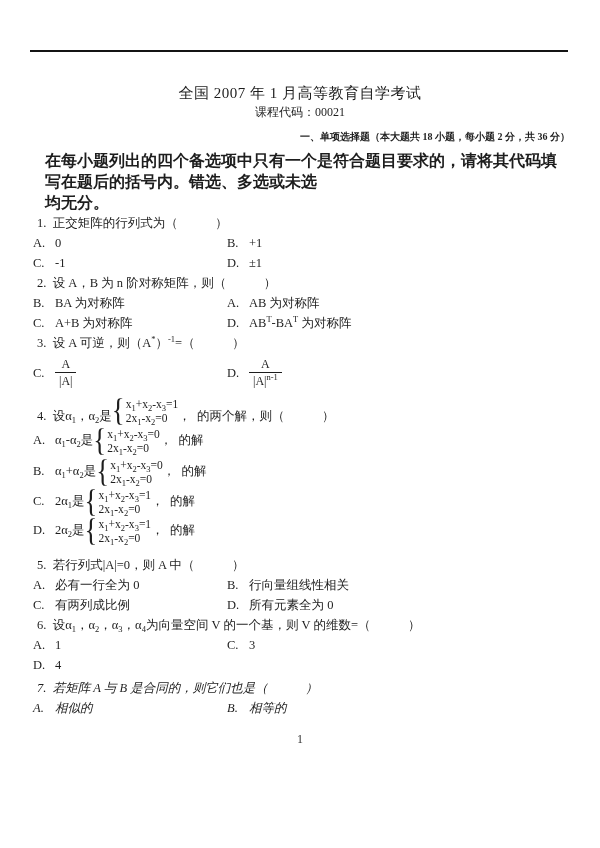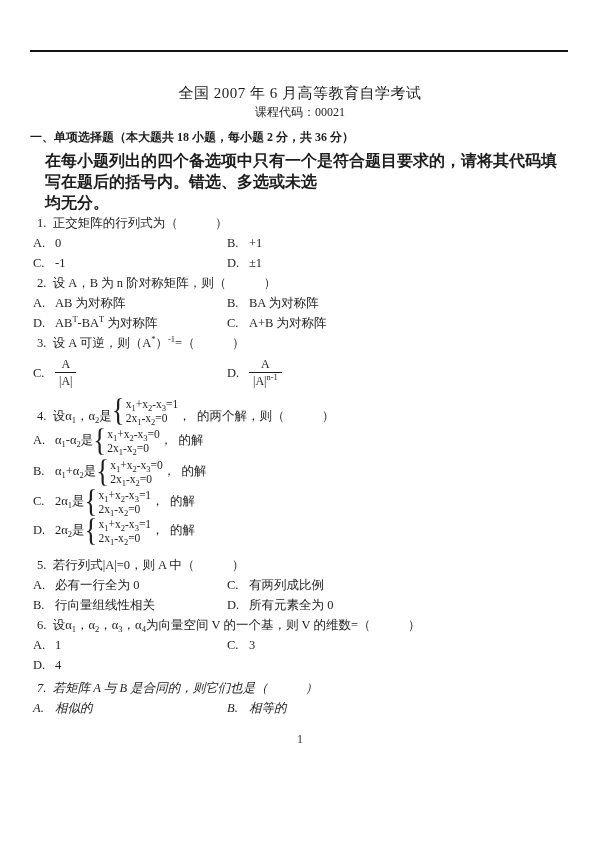--- a/index.html
+++ b/index.html
@@ -14,21 +14,21 @@
     overflow:hidden;
   }
   .top-rule{
     position:absolute;top:50px;left:30px;width:538px;height:0;
     border-top:2px solid #141414;
   }
   .hdr{text-align:center;}
   .t1{font-size:15px;line-height:18px;letter-spacing:0.5px;}
   .t2{font-size:20px;line-height:24px;font-weight:bold;margin-top:2px;letter-spacing:1px;}
   .t3{font-size:12px;line-height:20px;font-weight:normal;}
-  .sec-title{margin-top:7px;font-size:12px;line-height:16px;font-weight:bold;white-space:pre-wrap;}
+  .sec-title{margin-top:7px;font-size:10px;line-height:16px;font-weight:bold;white-space:pre-wrap;text-align:right;}
   .instr{margin-top:5px;margin-left:15px;font-weight:bold;font-size:16px;}
   .instr div{line-height:21px;white-space:pre-wrap;}
   .stem{line-height:20px;margin-left:7px;font-size:12.5px;white-space:pre-wrap;}
   .opts{display:grid;grid-template-columns:194px auto;margin-left:3px;}
   .opt{line-height:20px;font-size:12.5px;white-space:pre-wrap;}
   .lbl{display:inline-block;min-width:14px;margin-right:8px;white-space:pre-wrap;}
   sup{font-size:8.5px;vertical-align:5px;line-height:0;}
   sub{font-size:8.5px;vertical-align:-3px;line-height:0;}
   
   .opts-tall{display:grid;grid-template-columns:194px auto;margin-left:3px;align-items:center;height:40px;}
@@ -52,21 +52,21 @@
     text-align:center;font-size:12px;color:#333;
   }
 </style>
 </head>
 <body>
 
 <div class="page">
   <div class="top-rule"></div>
 
   <div class="hdr">
-    <div class="t1">全国 2007 年 6 月高等教育自学考试</div>
+    <div class="t1">全国 2007 年 1 月高等教育自学考试</div>
     <div class="t3">课程代码：00021</div>
   </div>
 
   <div class="sec-title">一、单项选择题（本大题共 18 小题，每小题 2 分，共 36 分）</div>
 
   <div class="instr">
     <div>在每小题列出的四个备选项中只有一个是符合题目要求的，请将其代码填写在题后的括号内。错选、多选或未选</div>
     <div>均无分。</div>
   </div>
 
@@ -76,24 +76,24 @@
       <div class="opt"><span class="lbl">A.</span><span>0</span></div>
       <div class="opt"><span class="lbl">B.</span><span>+1</span></div>
       <div class="opt"><span class="lbl">C.</span><span>-1</span></div>
       <div class="opt"><span class="lbl">D.</span><span>±1</span></div>
     </div>
   </div>
 
   <div>
     <div class="stem">2.  设 A，B 为 n 阶对称矩阵，则（　　　）</div>
     <div class="opts">
+      <div class="opt"><span class="lbl">B.</span><span>BA 为对称阵</span></div>
       <div class="opt"><span class="lbl">A.</span><span>AB 为对称阵</span></div>
-      <div class="opt"><span class="lbl">B.</span><span>BA 为对称阵</span></div>
+      <div class="opt"><span class="lbl">C.</span><span>A+B 为对称阵</span></div>
       <div class="opt"><span class="lbl">D.</span><span>AB<sup>T</sup>-BA<sup>T</sup> 为对称阵</span></div>
-      <div class="opt"><span class="lbl">C.</span><span>A+B 为对称阵</span></div>
     </div>
   </div>
 
   <div>
     <div class="stem">3.  设 A 可逆，则（A<sup>*</sup>）<sup>-1</sup>=（　　　）</div>
     <div class="opts-tall">
       <div class="opt-frac">
           <span class="lbl">C.</span>
           <span class="frac">
             <span class="num">A</span>
@@ -173,22 +173,22 @@
           </span>
         </span>
         <span class="sfx">，  的解</span>
       </div>
   </div>
 
   <div class="q5up">
     <div class="stem">5.  若行列式|A|=0，则 A 中（　　　）</div>
     <div class="opts">
       <div class="opt"><span class="lbl">A.</span><span>必有一行全为 0</span></div>
+      <div class="opt"><span class="lbl">B.</span><span>行向量组线性相关</span></div>
       <div class="opt"><span class="lbl">C.</span><span>有两列成比例</span></div>
-      <div class="opt"><span class="lbl">B.</span><span>行向量组线性相关</span></div>
       <div class="opt"><span class="lbl">D.</span><span>所有元素全为 0</span></div>
     </div>
   </div>
 
   <div>
     <div class="stem">6.  设α<sub>1</sub>，α<sub>2</sub>，α<sub>3</sub>，α<sub>4</sub>为向量空间 V 的一个基，则 V 的维数=（　　　）</div>
     <div class="opts">
       <div class="opt"><span class="lbl">A.</span><span>1</span></div>
       <div class="opt"><span class="lbl">C.</span><span>3</span></div>
       <div class="opt"><span class="lbl">D.</span><span>4</span></div>

